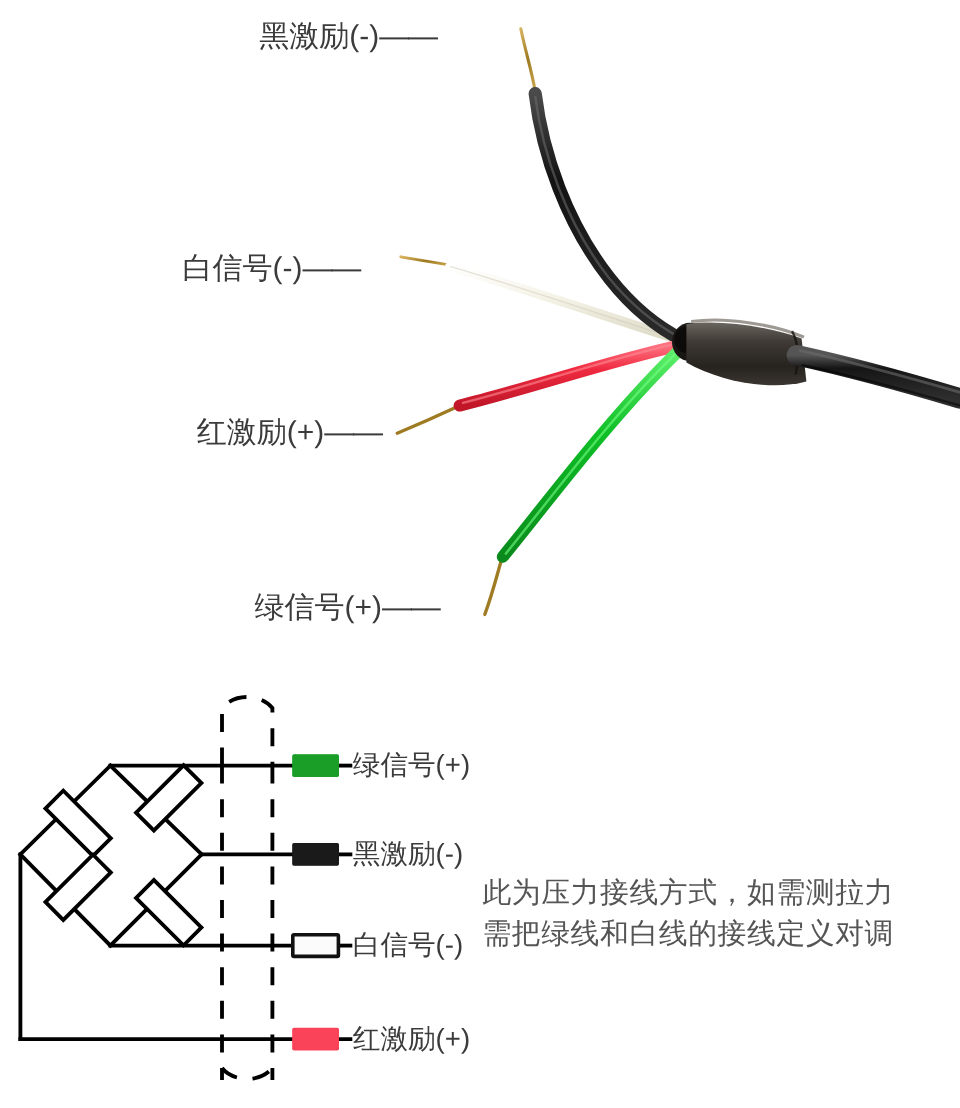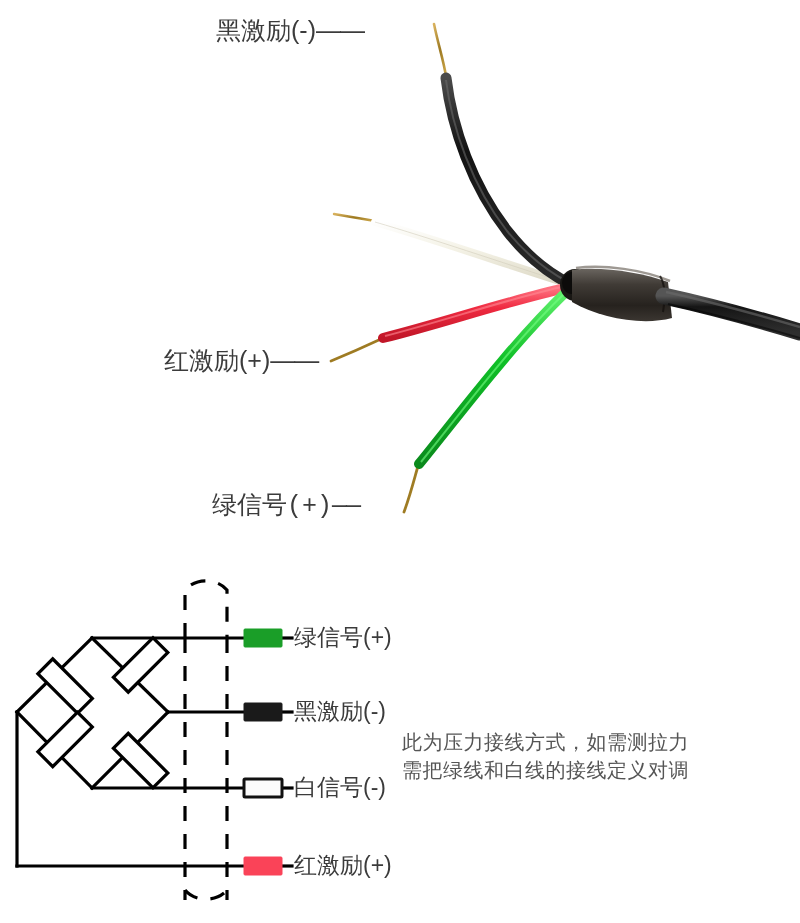--- a/index.html
+++ b/index.html
@@ -34,21 +34,21 @@
   .dlabel{
     position:absolute;
     color:#3b3b3b;
     font-size:23px;
     line-height:1;
     white-space:nowrap;
   }
   .note{
     position:absolute;
     color:#555555;
-    font-size:20px;
+    font-size:24px;
     line-height:1.42;
     white-space:pre-line;
     letter-spacing:0.5px;
   }
 </style>
 </head>
 <body>
 
 <div id="stage">
 
@@ -119,26 +119,29 @@
 
       <path d="M 664 296 C 710 306 760 320 800 332" stroke="url(#cableGrad)" stroke-width="17" fill="none" stroke-linecap="round"></path>
       <path d="M 666 292 C 712 302 762 316 800 327" stroke="#6a6a6a" stroke-width="2.5" fill="none" opacity="0.6"></path>
       <path d="M 668 304 C 714 314 762 327 800 338" stroke="#000000" stroke-width="2" fill="none" opacity="0.5"></path>
     </svg>
 
     <div class="callout" style="left:216px;top:18px;">
       <span>黑激励(-)</span><span class="lead">——</span>
     </div>
 
+    <div class="callout" style="left:152px;top:212px;">
+      <span>白信号(-)</span><span class="lead">——</span>
+    </div>
 
     <div class="callout" style="left:152px;top:348px;margin-left:12px;">
       <span>红激励(+)</span><span class="lead">——</span>
     </div>
 
-    <div class="callout" style="left:212px;top:494px;font-family:Liberation Mono, monospace;">
+    <div class="callout" style="left:212px;top:494px;">
       <span>绿信号(+)</span><span class="lead">——</span>
     </div>
   </div>
 
   <div class="diagram-zone">
 
     <svg class="diagram-svg" width="800" height="363" viewBox="0 0 800 363">
 
       <g stroke="#000000" stroke-width="3.2" fill="none" stroke-linecap="square">
 

